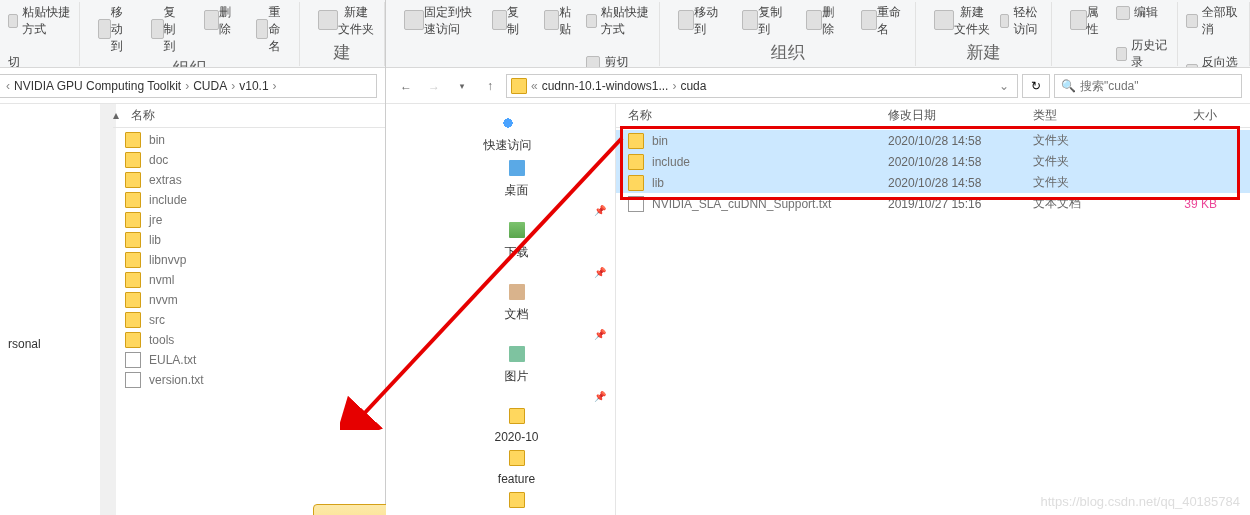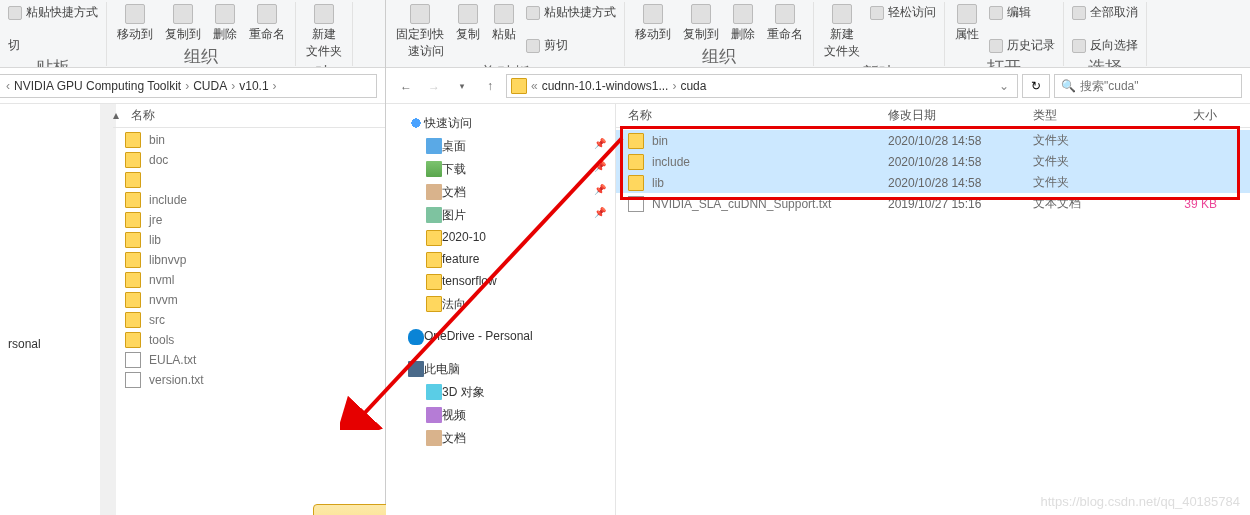--- a/index.html
+++ b/index.html
@@ -5,42 +5,42 @@
 * { margin: 0; padding: 0; box-sizing: border-box; font-family: "Microsoft YaHei", "Segoe UI", sans-serif; font-size: 12px; }
 body { background: #fff; width: 1250px; height: 515px; overflow: hidden; position: relative; }
 
 .window { position: absolute; background: #fff; }
 .win-left { left: 0; top: 0; width: 386px; height: 515px; border-right: 1px solid #ccc; }
 .win-right { left: 386px; top: 0; width: 864px; height: 515px; }
 
 .ribbon { background: #f5f6f7; border-bottom: 1px solid #d8d8d8; height: 68px; display: flex; align-items: flex-start; padding-top: 2px; overflow: hidden; }
 .ribbon-group { display: flex; flex-direction: column; align-items: center; border-right: 1px solid #e2e2e2; height: 64px; padding: 0 6px; justify-content: space-between; }
 .ribbon-items { display: flex; gap: 4px; align-items: flex-start; }
-.rbtn { display: flex; flex-direction: column; align-items: center; padding: 2px 4px; cursor: pointer; color: #444; }
+.rbtn { display: flex; flex-direction: row; align-items: center; padding: 2px 4px; cursor: pointer; color: #444; margin-left: 8px; }
 .rbtn .ricon { width: 20px; height: 20px; background: #e0e0e0; border: 1px solid #bbb; border-radius: 2px; margin-bottom: 2px; }
 .rbtn-sm { display: flex; align-items: center; gap: 4px; padding: 2px; cursor: pointer; color: #444; }
 .rbtn-sm .ricon-s { width: 14px; height: 14px; background: #e0e0e0; border: 1px solid #bbb; border-radius: 2px; }
 .ribbon-label { color: #666; font-size: 17px; padding-bottom: 2px; }
 .ribbon-col { display: flex; flex-direction: column; gap: 12px; }
 
 .addrbar { height: 36px; display: flex; align-items: center; padding: 4px 8px; gap: 4px; border-bottom: 1px solid #e5e5e5; }
 .navbtn { width: 24px; height: 24px; display: flex; align-items: center; justify-content: center; color: #666; cursor: pointer; border-radius: 2px; }
 .breadcrumb { flex: 1; border: 1px solid #ccc; height: 24px; display: flex; align-items: center; padding: 0 4px; gap: 2px; }
 .bc-folder { width: 16px; height: 16px; background: #ffd75e; border: 1px solid #d4a017; border-radius: 1px; }
 .bc-sep { color: #888; padding: 0 2px; }
 .bc-item { color: #333; cursor: pointer; }
 .bc-drop { color: #888; padding: 0 4px; cursor: pointer; }
 .refresh { border: 1px solid #ccc; width: 28px; height: 24px; display: flex; align-items: center; justify-content: center; cursor: pointer; }
 .searchbox { border: 1px solid #ccc; height: 24px; display: flex; align-items: center; padding: 0 6px; gap: 4px; min-width: 180px; }
 .searchbox input { border: none; outline: none; flex: 1; color: #999; }
 
 .body-row { display: flex; height: calc(100% - 104px); }
 
 .nav-pane { width: 230px; border-right: 1px solid #e5e5e5; padding: 8px 4px; overflow: hidden; }
-.nav-item { display: flex; align-items: flex-start; padding: 3px 4px 3px 18px; cursor: pointer; color: #333; }
+.nav-item { display: flex; align-items: center; gap: 6px; padding: 3px 4px 3px 18px; cursor: pointer; color: #333; flex-direction: column; }
 .nav-item.sub { padding-left: 36px; }
 .pin { color: #999; margin-left: auto; font-size: 10px; }
 .ni-icon { width: 16px; height: 16px; display: inline-block; }
 .ic-star { background: radial-gradient(circle, #4aa3ff 40%, transparent 42%); }
 .ic-folder { background: #ffd75e; border: 1px solid #d4a017; border-radius: 1px; }
 .ic-desktop { background: #5aa9e6; border-radius: 1px; }
 .ic-download { background: linear-gradient(#7cc36e,#5aa64d); border-radius: 1px; }
 .ic-doc { background: #d9b38c; border-radius: 1px; }
 .ic-pic { background: #7ec3a0; border-radius: 1px; }
 .ic-cloud { background: #0a84d6; border-radius: 50% 50% 40% 40%; }
@@ -163,20 +163,21 @@
           <div class="file-row">
             <span class="f-icon ic-folder"></span>
             <span class="f-name">bin</span>
           </div>
           <div class="file-row">
             <span class="f-icon ic-folder"></span>
             <span class="f-name">doc</span>
           </div>
           <div class="file-row">
             <span class="f-icon ic-folder"></span>
+            <span class="f-name">extras</span>
           </div>
           <div class="file-row">
             <span class="f-icon ic-folder"></span>
             <span class="f-name">include</span>
           </div>
           <div class="file-row">
             <span class="f-icon ic-folder"></span>
             <span class="f-name">jre</span>
           </div>
           <div class="file-row">
@@ -222,21 +223,21 @@
     </div>
   </div>
 </div>
 
 <div class="window win-right">
   <div class="ribbon">
     <div class="ribbon-group">
       <div class="ribbon-items">
         <div class="rbtn">
             <span class="ricon"></span>
-            <span style="white-space:pre;text-align:right">固定到快
+            <span style="white-space:pre;text-align:left">固定到快
 速访问</span>
           </div>
         <div class="rbtn">
             <span class="ricon"></span>
             <span>复制</span>
           </div>
         <div class="rbtn">
             <span class="ricon"></span>
             <span>粘贴</span>
           </div>

